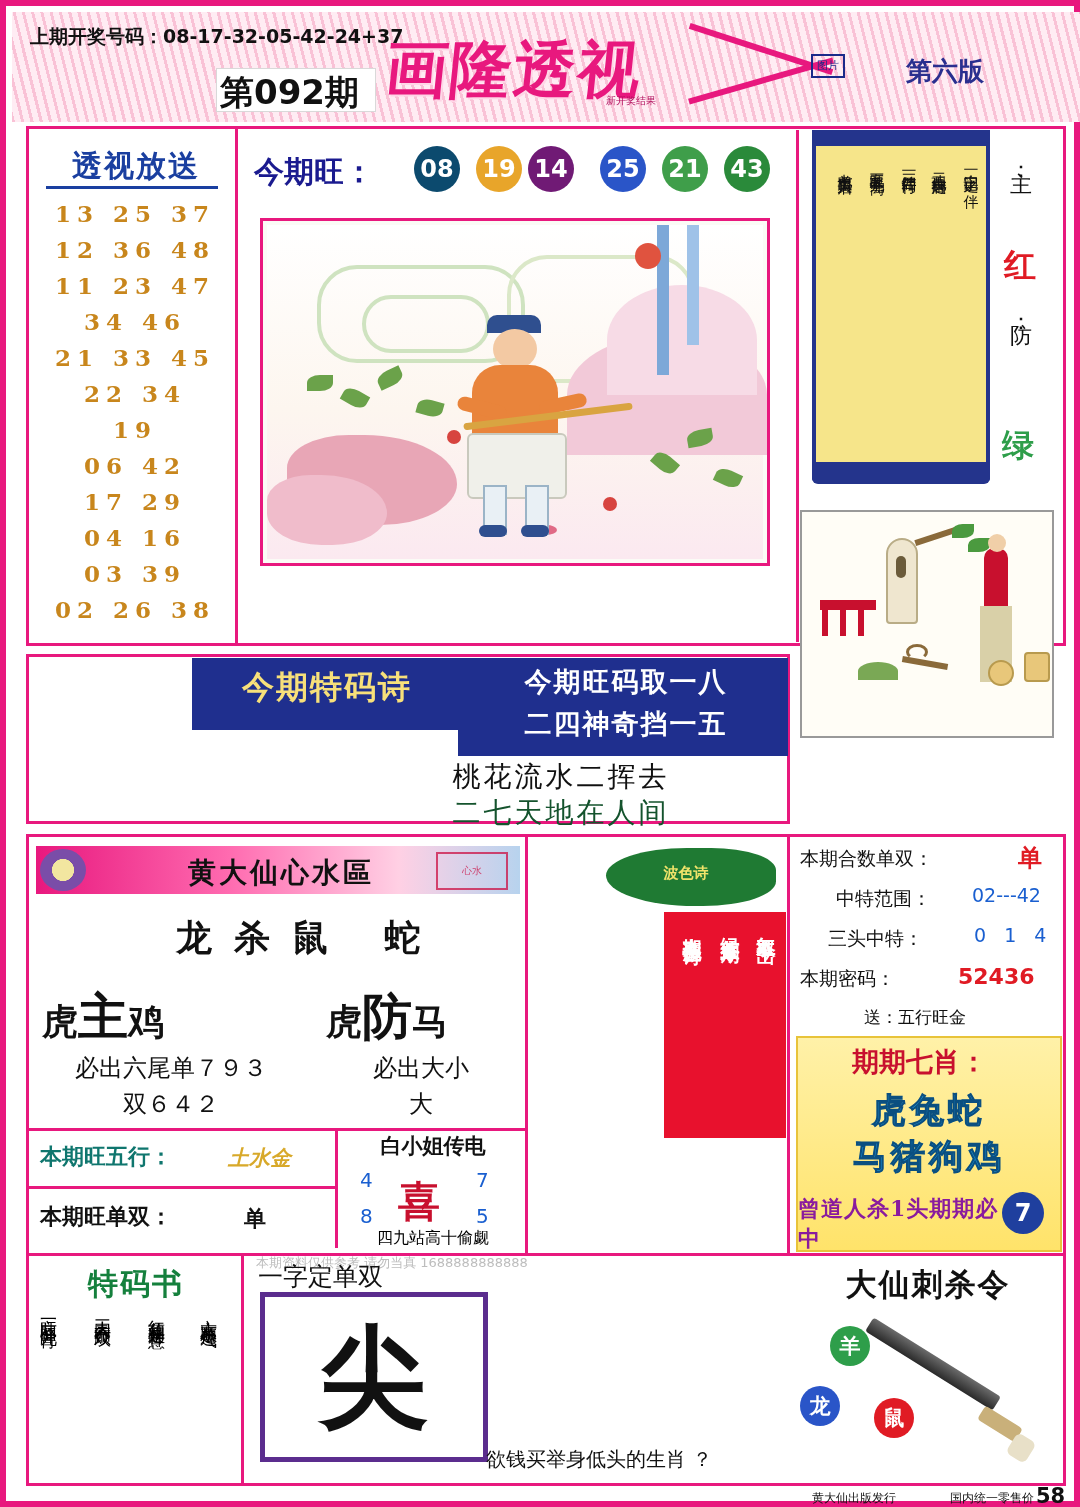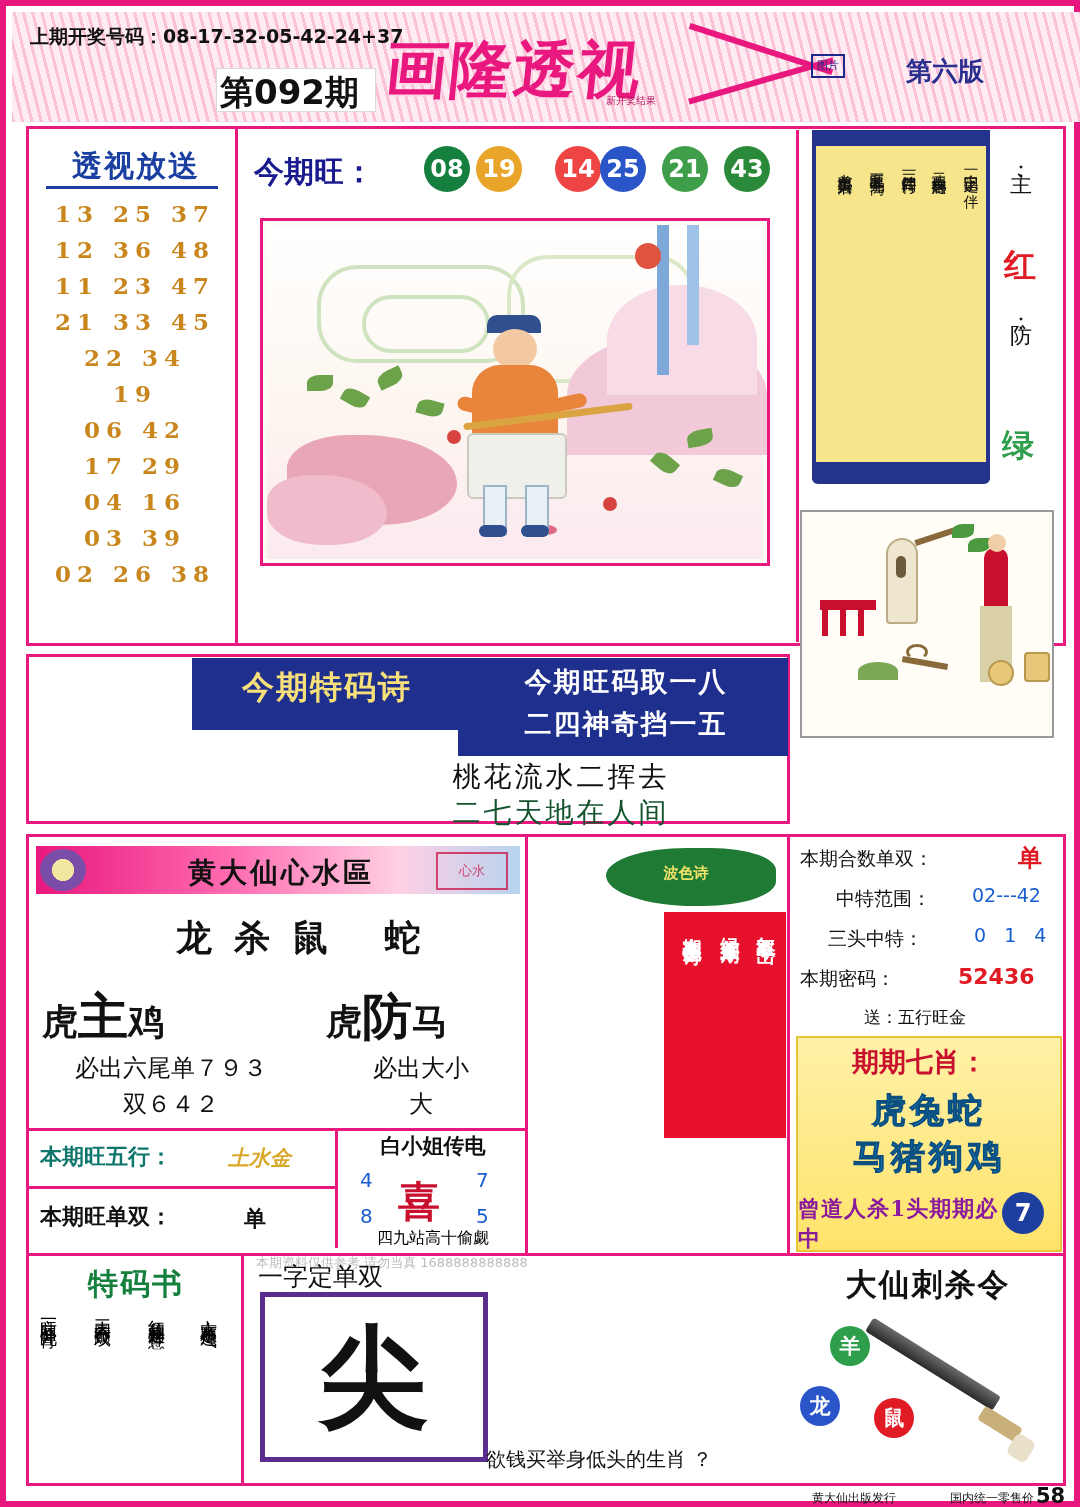--- a/index.html
+++ b/index.html
@@ -106,21 +106,21 @@
 
   
   #sec2{left:20px;top:828px;width:1040px;height:652px;border:3px solid #e8187e;}
   #b-left{left:22px;top:830px;width:500px;height:420px;border-right:3px solid #e8187e;border-bottom:3px solid #e8187e;}
   #hdx-bar{left:30px;top:840px;width:484px;height:48px;
      background:linear-gradient(90deg,#e8187e 0%,#ff6bb0 40%,#ffd0e4 75%,#b7d3ee 100%);}
   #hdx-logo{left:34px;top:843px;width:46px;height:42px;border-radius:50%;
      background:radial-gradient(circle at 50% 50%,#f2e6a0 0 35%,#7a4da8 36% 100%);}
   #hdx-title{left:110px;top:848px;width:330px;text-align:center;font-size:28px;font-weight:bold;color:#111;
      font-family:"DejaVu Serif","Liberation Serif",serif;letter-spacing:3px;}
-  #hdx-stamp{left:430px;top:846px;width:72px;height:38px;border:2px solid #cc1144;color:#cc1144;font-size:13px;
+  #hdx-stamp{left:430px;top:846px;width:72px;height:38px;border:2px solid #cc1144;color:#cc1144;font-size:10px;
      text-align:center;line-height:34px;opacity:.75;}
 
   .zodiac-row{position:absolute;font-family:"DejaVu Serif","Liberation Serif",serif;}
   #zr1{left:170px;top:908px;width:300px;font-size:36px;font-weight:bold;color:#111;letter-spacing:22px;}
   #zr2a{left:36px;top:978px;font-size:36px;font-weight:bold;color:#111;font-family:"DejaVu Serif","Liberation Serif",serif;}
   #zr2a .big{font-size:50px;}
   #zr2b{left:320px;top:978px;font-size:36px;font-weight:bold;color:#111;font-family:"DejaVu Serif","Liberation Serif",serif;}
   #zr2b .big{font-size:50px;}
   #line-l1{left:40px;top:1046px;width:250px;text-align:center;font-size:24px;color:#111;font-family:"DejaVu Serif","Liberation Serif",serif;}
   #line-l2{left:40px;top:1082px;width:250px;text-align:center;font-size:24px;color:#111;font-family:"DejaVu Serif","Liberation Serif",serif;}
@@ -222,35 +222,36 @@
   <div class="abs" id="edition">第六版</div>
 
   <div class="abs" id="sec1"></div>
   <div class="abs" id="col-left"></div>
   <div class="abs" id="tsfs-title">透视放送</div>
   <div class="abs" id="tsfs-underline"></div>
   <div class="abs" id="num-list">
     <div class="numrow">13 25 37</div>
     <div class="numrow">12 36 48</div>
     <div class="numrow">11 23 47</div>
+    <div class="numrow">34 46</div>
     <div class="numrow">21 33 45</div>
     <div class="numrow">22 34</div>
     <div class="numrow">19</div>
     <div class="numrow">06 42</div>
     <div class="numrow">17 29</div>
     <div class="numrow">04 16</div>
     <div class="numrow">03 39</div>
     <div class="numrow">02 26 38</div>
   </div>
 
   <div class="abs" id="jqw-row">
     <div id="jqw-label">今期旺：</div>
-    <div class="ball" style="left:170px;background:#15803d;">08</div>
+    <div class="ball" style="left:160px;background:#0c4a6e;">08</div>
     <div class="ball" style="left:222px;background:#e8a52a;">19</div>
-    <div class="ball" style="left:301px;background:#ef4444;">14</div>
+    <div class="ball" style="left:274px;background:#701a75;">14</div>
     <div class="ball" style="left:346px;background:#2a55c8;">25</div>
     <div class="ball" style="left:408px;background:#3f9e4a;">21</div>
     <div class="ball" style="left:470px;background:#2a8a3a;">43</div>
   </div>
 
   <div class="abs" id="pic-frame">
     <div id="pic-inner">
       <div class="cloudline" style="left:50px;top:40px;width:200px;height:90px;"></div>
       <div class="cloudline" style="left:95px;top:70px;width:120px;height:50px;"></div>
       <div class="cloudline" style="left:240px;top:30px;width:180px;height:120px;border-color:#dbe8c8;"></div>

